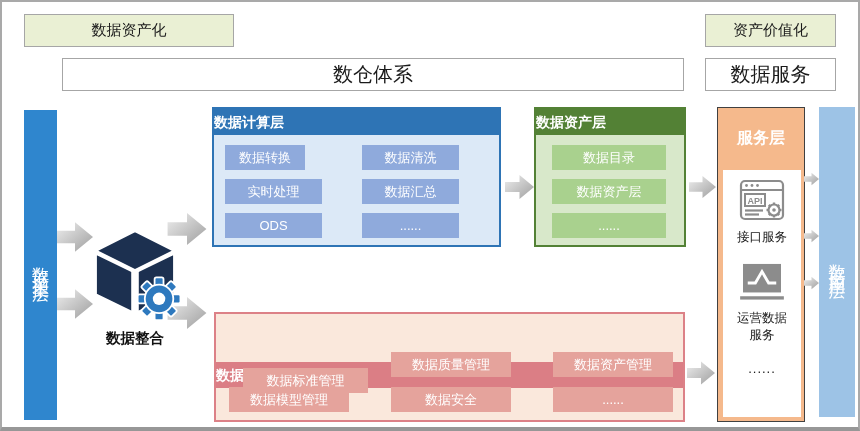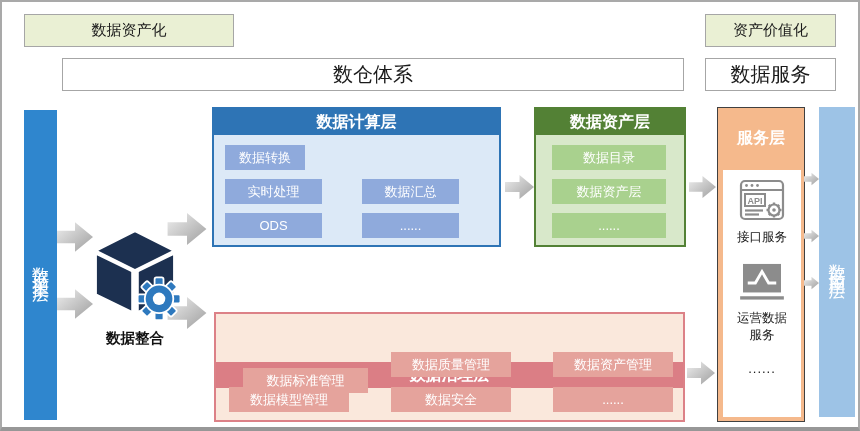--- a/index.html
+++ b/index.html
@@ -15,21 +15,21 @@
     font-size:20px;color:#1a1a1a;}
 
   
   .vbar{display:flex;align-items:center;justify-content:center;color:#fff;font-size:17px;}
   .vbar .vtxt{writing-mode:vertical-rl;text-orientation:upright;letter-spacing:5px;line-height:1;}
   .bar-left{background:#2f86ce;}
   .bar-right{background:#9dc3e6;}
 
   
   .layerbox{overflow:hidden;}
-  .layerbox .hd{width:100%;color:#fff;font-weight:bold;font-size:16px;text-align:center;line-height:26px;height:26px;}
+  .layerbox .hd{width:100%;color:#fff;font-weight:bold;font-size:14px;text-align:left;line-height:26px;height:26px;}
   .item{position:absolute;color:#fff;font-size:13px;display:flex;align-items:center;justify-content:center;height:25px;}
 
   .box-compute{background:#dce9f7;border:2px solid #2e74b5;}
   .box-compute .hd{background:#2e74b5;}
   .box-compute .item{background:#8faadc;}
 
   .box-asset{background:#d8e8ca;border:2px solid #538135;}
   .box-asset .hd{background:#538135;}
   .box-asset .item{background:#a9d18e;}
 
@@ -126,20 +126,21 @@
   </div>
   <div class="abs arrow" style="left:165px;top:295px;width:40px;height:32px;">
     <svg viewBox="0 0 34 28">
         <use href="#arrow-right-shape"></use>
       </svg>
   </div>
 
   <div class="abs layerbox box-compute" style="left:210px;top:105px;width:289px;height:140px;">
     <div class="hd">数据计算层</div>
     <div class="item" style="left:11px;top:36px;width:80px;">数据转换</div>
+    <div class="item" style="left:148px;top:36px;width:97px;">数据清洗</div>
     <div class="item" style="left:11px;top:70px;width:97px;">实时处理</div>
     <div class="item" style="left:148px;top:70px;width:97px;">数据汇总</div>
     <div class="item" style="left:11px;top:104px;width:97px;">ODS</div>
     <div class="item" style="left:148px;top:104px;width:97px;">......</div>
   </div>
 
   <div class="abs arrow" style="left:503px;top:170px;width:29px;height:30px;">
     <svg viewBox="0 0 34 28">
         <use href="#arrow-right-shape"></use>
       </svg>

